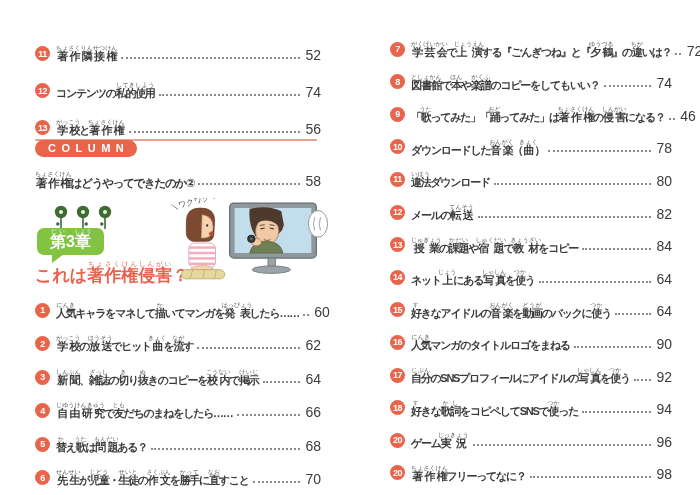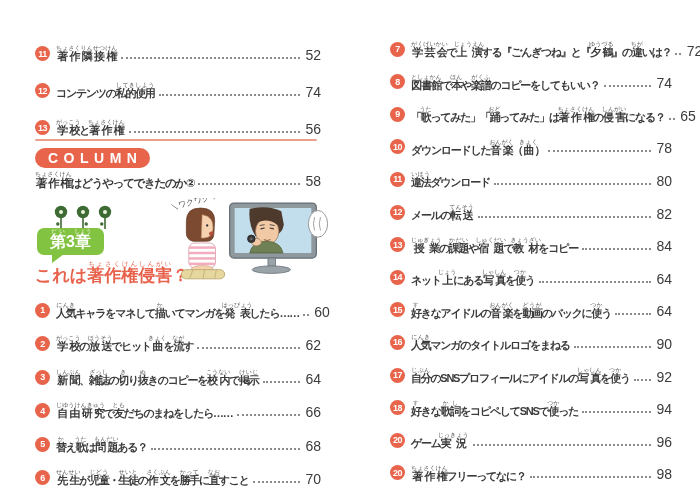--- a/index.html
+++ b/index.html
@@ -34,22 +34,22 @@
     white-space:nowrap;line-height:1.05;letter-spacing:-1.3px;
   }
   ruby{ruby-position:over;}
   rt{font-size:6px;font-weight:normal;color:#555;letter-spacing:0;}
   .leader{flex:1 1 6px;min-width:6px;border-bottom:2px dotted #8b8b8b;margin:0 4px 4px 4px;}
   .pageno{flex:0 0 auto;font-size:14px;color:#3B3B3B;min-width:17px;text-align:right;margin-bottom:0px;letter-spacing:0;}
 
   
   .divider{position:absolute;top:139px;left:0;right:4px;height:2px;background:#E9A18E;border-radius:1px;}
   .column-badge{
-    position:absolute;top:148px;left:0;display:inline-block;
-    background:#E8654C;color:#fff;font-size:14px;font-weight:bold;
+    position:absolute;top:140px;left:0;display:inline-block;
+    background:#E8654C;color:#fff;font-size:11px;font-weight:bold;
     padding:3px 8px 3px 13px;border-radius:10px;letter-spacing:5.5px;line-height:1;
   }
   .column-row{position:absolute;top:167px;left:0;right:0;height:22px;}
   .column-row .title{font-size:11.5px;}
 
   
   .chapter-block{position:absolute;top:204px;left:2px;}
   .flowers{display:block;margin-left:14px;}
   .chapter-badge{
     display:inline-block;position:relative;background:#82C341;color:#fff;
@@ -242,21 +242,21 @@
         <div class="toc-row">
           <span class="num">8</span>
           <span class="title"><ruby>図書館<rt>としょかん</rt></ruby>で<ruby>本<rt>ほん</rt></ruby>や<ruby>楽譜<rt>がくふ</rt></ruby>のコピーをしてもいい？</span>
           <span class="leader"></span>
           <span class="pageno">74</span>
         </div>
         <div class="toc-row">
           <span class="num">9</span>
           <span class="title">「<ruby>歌<rt>うた</rt></ruby>ってみた」「<ruby>踊<rt>おど</rt></ruby>ってみた」は<ruby>著作権<rt>ちょさくけん</rt></ruby>の<ruby>侵害<rt>しんがい</rt></ruby>になる？</span>
           <span class="leader"></span>
-          <span class="pageno">65</span>
+          <span class="pageno">46</span>
         </div>
         <div class="toc-row">
           <span class="num">10</span>
           <span class="title">ダウンロードした<ruby>音楽<rt>おんがく</rt></ruby>（<ruby>曲<rt>きょく</rt></ruby>）</span>
           <span class="leader"></span>
           <span class="pageno">78</span>
         </div>
         <div class="toc-row">
           <span class="num">11</span>
           <span class="title"><ruby>違法<rt>いほう</rt></ruby>ダウンロード</span>

